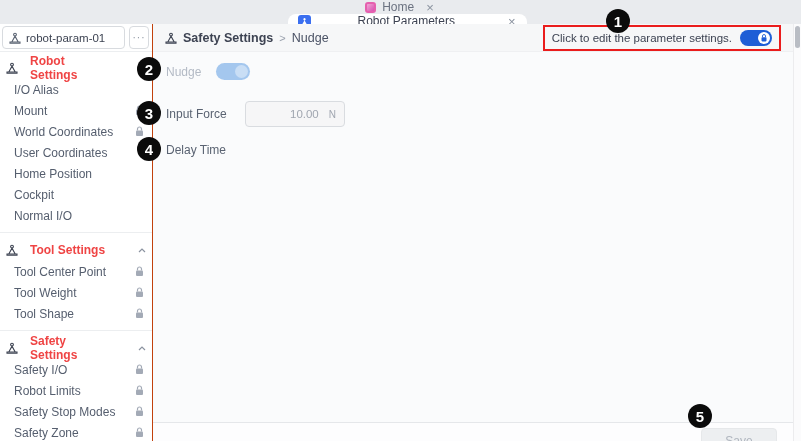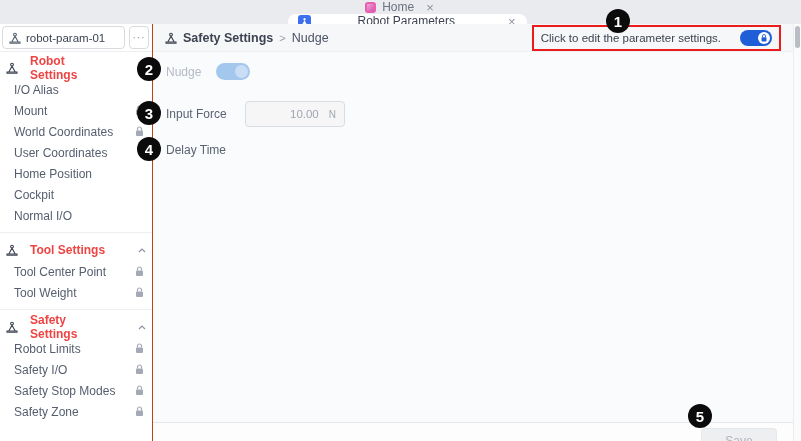--- a/index.html
+++ b/index.html
@@ -34,21 +34,21 @@
   .lock-ico svg { width:9px; height:11px; display:block; }
   .chev svg { width:8px; height:5px; display:block; }
 
   
   .main { flex:1; display:flex; flex-direction:column; background:#fafbfc; min-width:0; }
   .crumbbar { height:28px; background:#f6f7f8; border-bottom:1px solid #eff0f2; display:flex; align-items:center; justify-content:space-between; padding:0 12px 0 12px; }
   .crumb { display:flex; align-items:center; gap:6px; font-size:12.5px; }
   .crumb .sec { font-weight:700; color:#3d4352; }
   .crumb .sep { color:#9aa1ad; font-size:11px; }
   .crumb .cur { color:#4a5265; }
-  .edit-banner { border:2px solid #ea1c1c; height:26px; display:flex; align-items:center; gap:19px; padding:0 7px; background:#f6f7f8; }
+  .edit-banner { border:2px solid #ea1c1c; height:26px; display:flex; align-items:center; gap:8px; padding:0 7px; background:#f6f7f8; }
   .edit-banner .txt { font-size:11.5px; color:#3d4352; }
   .toggle-blue { width:32px; height:16px; border-radius:8px; background:#1e5ed6; position:relative; cursor:pointer; flex-shrink:0; }
   .toggle-blue .knob { position:absolute; right:2px; top:2px; width:12px; height:12px; border-radius:50%; background:#ffffff; display:flex; align-items:center; justify-content:center; }
   .toggle-blue .knob svg { width:6px; height:8px; }
 
   .content { flex:1; padding:11px 0 0 13px; }
   .row { display:flex; align-items:center; }
   .toggle-row { margin-bottom:21px; height:17px; }
   .field-row { margin-bottom:10px; height:26px; }
   .lbl { font-size:12px; color:#5a6372; width:79px; flex-shrink:0; }
@@ -195,50 +195,60 @@
         <div class="item">
             <span>Tool Weight</span>
             <span class="grow"></span>
             <span class="lock-ico">
               <svg viewBox="0 0 9 11">
                 <rect x="1" y="4.5" width="7" height="5.5" rx="1" fill="#a3aab6"></rect>
                 <path d="M2.5 4.5V3a2 2 0 0 1 4 0v1.5" fill="none" stroke="#a3aab6" stroke-width="1.2"></path>
               </svg>
             </span>
           </div>
+        <div class="item">
+            <span>Tool Shape</span>
+            <span class="grow"></span>
+            <span class="lock-ico">
+              <svg viewBox="0 0 9 11">
+                <rect x="1" y="4.5" width="7" height="5.5" rx="1" fill="#a3aab6"></rect>
+                <path d="M2.5 4.5V3a2 2 0 0 1 4 0v1.5" fill="none" stroke="#a3aab6" stroke-width="1.2"></path>
+              </svg>
+            </span>
+          </div>
 
         <div class="divider"></div>
 
         <div class="section-head">
           <span class="robot-ico">
             <svg viewBox="0 0 12 12">
                 <path d="M1 10h10v1.3H1zM2.8 10 6 4.2 9.2 10z" fill="none" stroke="#3d4352" stroke-width="1.1"></path>
                 <circle cx="6" cy="2.6" r="1.4" fill="none" stroke="#3d4352" stroke-width="1.1"></circle>
               </svg>
           </span>
           <span>Safety Settings</span>
           <span class="grow"></span>
           <span class="chev">
             <svg viewBox="0 0 8 5">
                 <polyline points="1,4 4,1 7,4" fill="none" stroke="#8b93a0" stroke-width="1.2"></polyline>
               </svg>
           </span>
         </div>
         <div class="item">
+            <span>Safety I/O</span>
+            <span class="grow"></span>
+            <span class="lock-ico">
+              <svg viewBox="0 0 9 11">
+                <rect x="1" y="4.5" width="7" height="5.5" rx="1" fill="#a3aab6"></rect>
+                <path d="M2.5 4.5V3a2 2 0 0 1 4 0v1.5" fill="none" stroke="#a3aab6" stroke-width="1.2"></path>
+              </svg>
+            </span>
+          </div>
+        <div class="item">
             <span>Robot Limits</span>
-            <span class="grow"></span>
-            <span class="lock-ico">
-              <svg viewBox="0 0 9 11">
-                <rect x="1" y="4.5" width="7" height="5.5" rx="1" fill="#a3aab6"></rect>
-                <path d="M2.5 4.5V3a2 2 0 0 1 4 0v1.5" fill="none" stroke="#a3aab6" stroke-width="1.2"></path>
-              </svg>
-            </span>
-          </div>
-        <div class="item">
-            <span>Safety I/O</span>
             <span class="grow"></span>
             <span class="lock-ico">
               <svg viewBox="0 0 9 11">
                 <rect x="1" y="4.5" width="7" height="5.5" rx="1" fill="#a3aab6"></rect>
                 <path d="M2.5 4.5V3a2 2 0 0 1 4 0v1.5" fill="none" stroke="#a3aab6" stroke-width="1.2"></path>
               </svg>
             </span>
           </div>
         <div class="item">
             <span>Safety Stop Modes</span>

